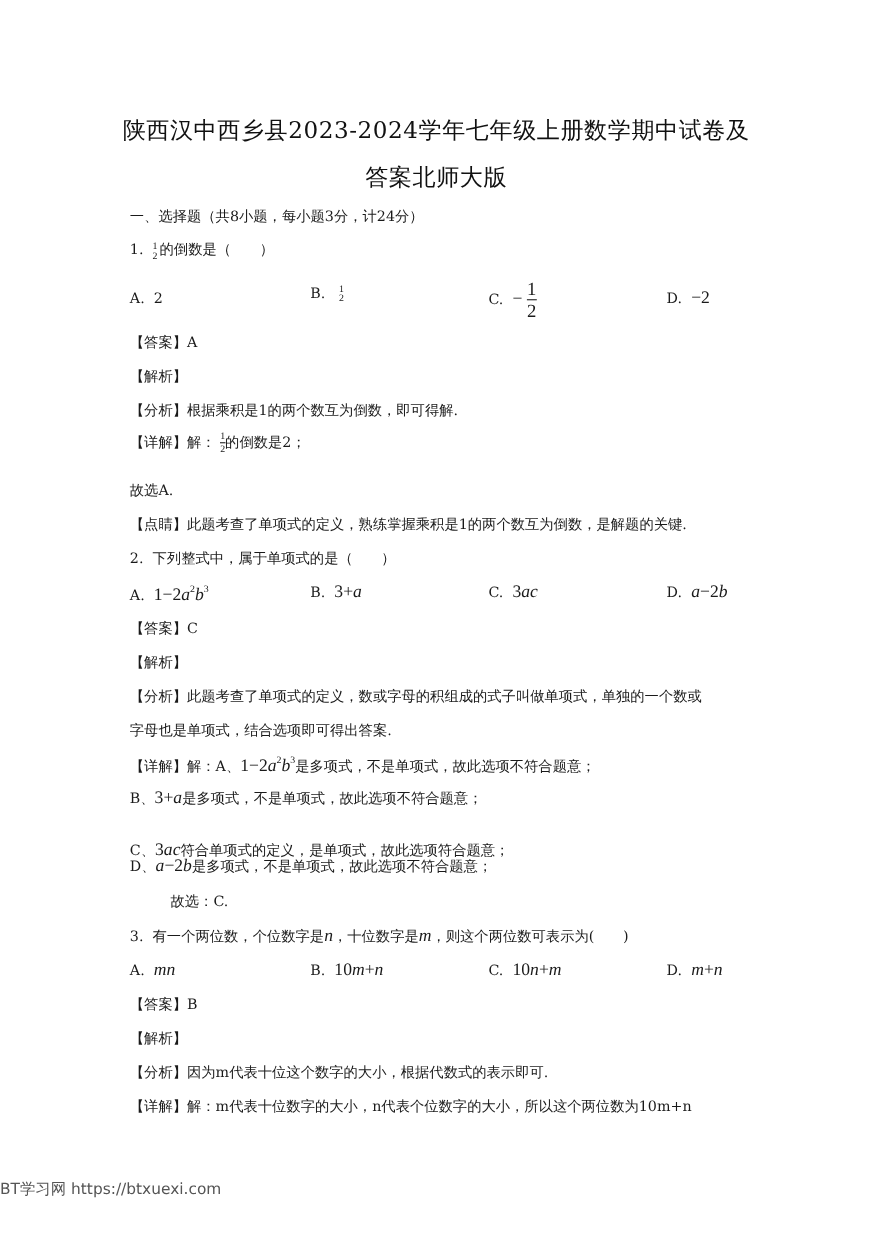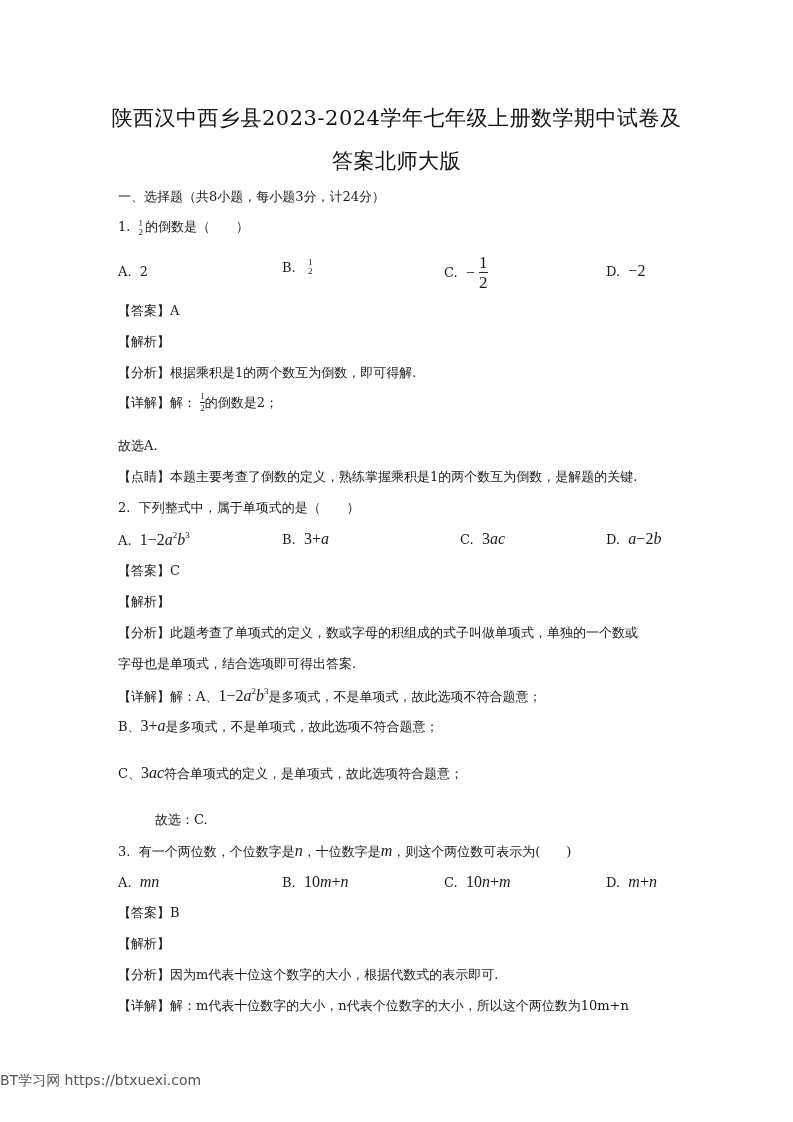--- a/index.html
+++ b/index.html
@@ -74,33 +74,33 @@
   <div class="line" style="top:333px;">【解析】</div>
   <div class="line" style="top:364px;">
     <span>【分析】</span><span>根据乘积是1的两个数互为倒数，即可得解.</span>
   </div>
   <div class="line" style="top:392px;">
     <span style="vertical-align:middle;">【详解】</span><span style="vertical-align:middle;">解：</span>
     <span class="frac"><span class="num">1</span><span class="bar"></span><span class="den">2</span></span><span style="vertical-align:middle;">的倒数是2；</span>
   </div>
   <div class="line" style="top:437px;">故选A.</div>
   <div class="line" style="top:468px;">
-    <span>【点睛】</span><span>本题主要考查了倒数的定义，熟练掌握乘积是1的两个数互为倒数，是解题的关键.</span>
+    <span>【点睛】</span><span>此题考查了单项式的定义，熟练掌握乘积是1的两个数互为倒数，是解题的关键.</span>
   </div>
 
   <div class="line" style="top:499px;">
     <span>2.</span>&nbsp;&nbsp;<span>下列整式中，属于单项式的是（　　）</span>
   </div>
   <div class="opt" style="left:118px; top:530px;">
     <span>A.</span>&nbsp;&nbsp;<span class="math">1−2<i>a</i><sup>2</sup><i>b</i><sup>3</sup></span>
   </div>
   <div class="opt" style="left:282px; top:530px;text-align:center;">
     <span>B.</span>&nbsp;&nbsp;<span class="math">3+<i>a</i></span>
   </div>
-  <div class="opt" style="left:444px; top:530px;margin-left:16px;">
+  <div class="opt" style="left:444px; top:530px;">
     <span>C.</span>&nbsp;&nbsp;<span class="math">3<i>ac</i></span>
   </div>
   <div class="opt" style="left:606px; top:530px;">
     <span>D.</span>&nbsp;&nbsp;<span class="math"><i>a</i>−2<i>b</i></span>
   </div>
 
   <div class="line" style="top:562px;">
     <span>【答案】</span><span>C</span>
   </div>
   <div class="line" style="top:593px;">【解析】</div>
@@ -109,20 +109,23 @@
   </div>
   <div class="line" style="top:655px;">字母也是单项式，结合选项即可得出答案.</div>
   <div class="line" style="top:686px;">
     <span>【详解】</span><span>解：A、</span><span class="math">1−2<i>a</i><sup>2</sup><i>b</i><sup>3</sup></span><span>是多项式，不是单项式，故此选项不符合题意；</span>
   </div>
   <div class="line" style="top:717px;">
     <span>B、</span><span class="math">3+<i>a</i></span><span>是多项式，不是单项式，故此选项不符合题意；</span>
   </div>
   <div class="line" style="top:764px;">
     <span>C、</span><span class="math">3<i>ac</i></span><span>符合单项式的定义，是单项式，故此选项符合题意；</span>
+  </div>
+  <div class="line" style="top:779px;">
+    <span>D、</span><span class="math"><i>a</i>−2<i>b</i></span><span>是多项式，不是单项式，故此选项不符合题意；</span>
   </div>
   <div class="line" style="top:811px;margin-left:37px;">故选：C.</div>
 
   <div class="line" style="top:842px;">
     <span>3.</span>&nbsp;&nbsp;<span>有一个两位数，个位数字是</span><span class="math"><i>n</i></span><span>，十位数字是</span><span class="math"><i>m</i></span><span>，则这个两位数可表示为(　　)</span>
   </div>
   <div class="opt" style="left:118px; top:873px;">
     <span>A.</span>&nbsp;&nbsp;<span class="math"><i>mn</i></span>
   </div>
   <div class="opt" style="left:282px; top:873px;">

